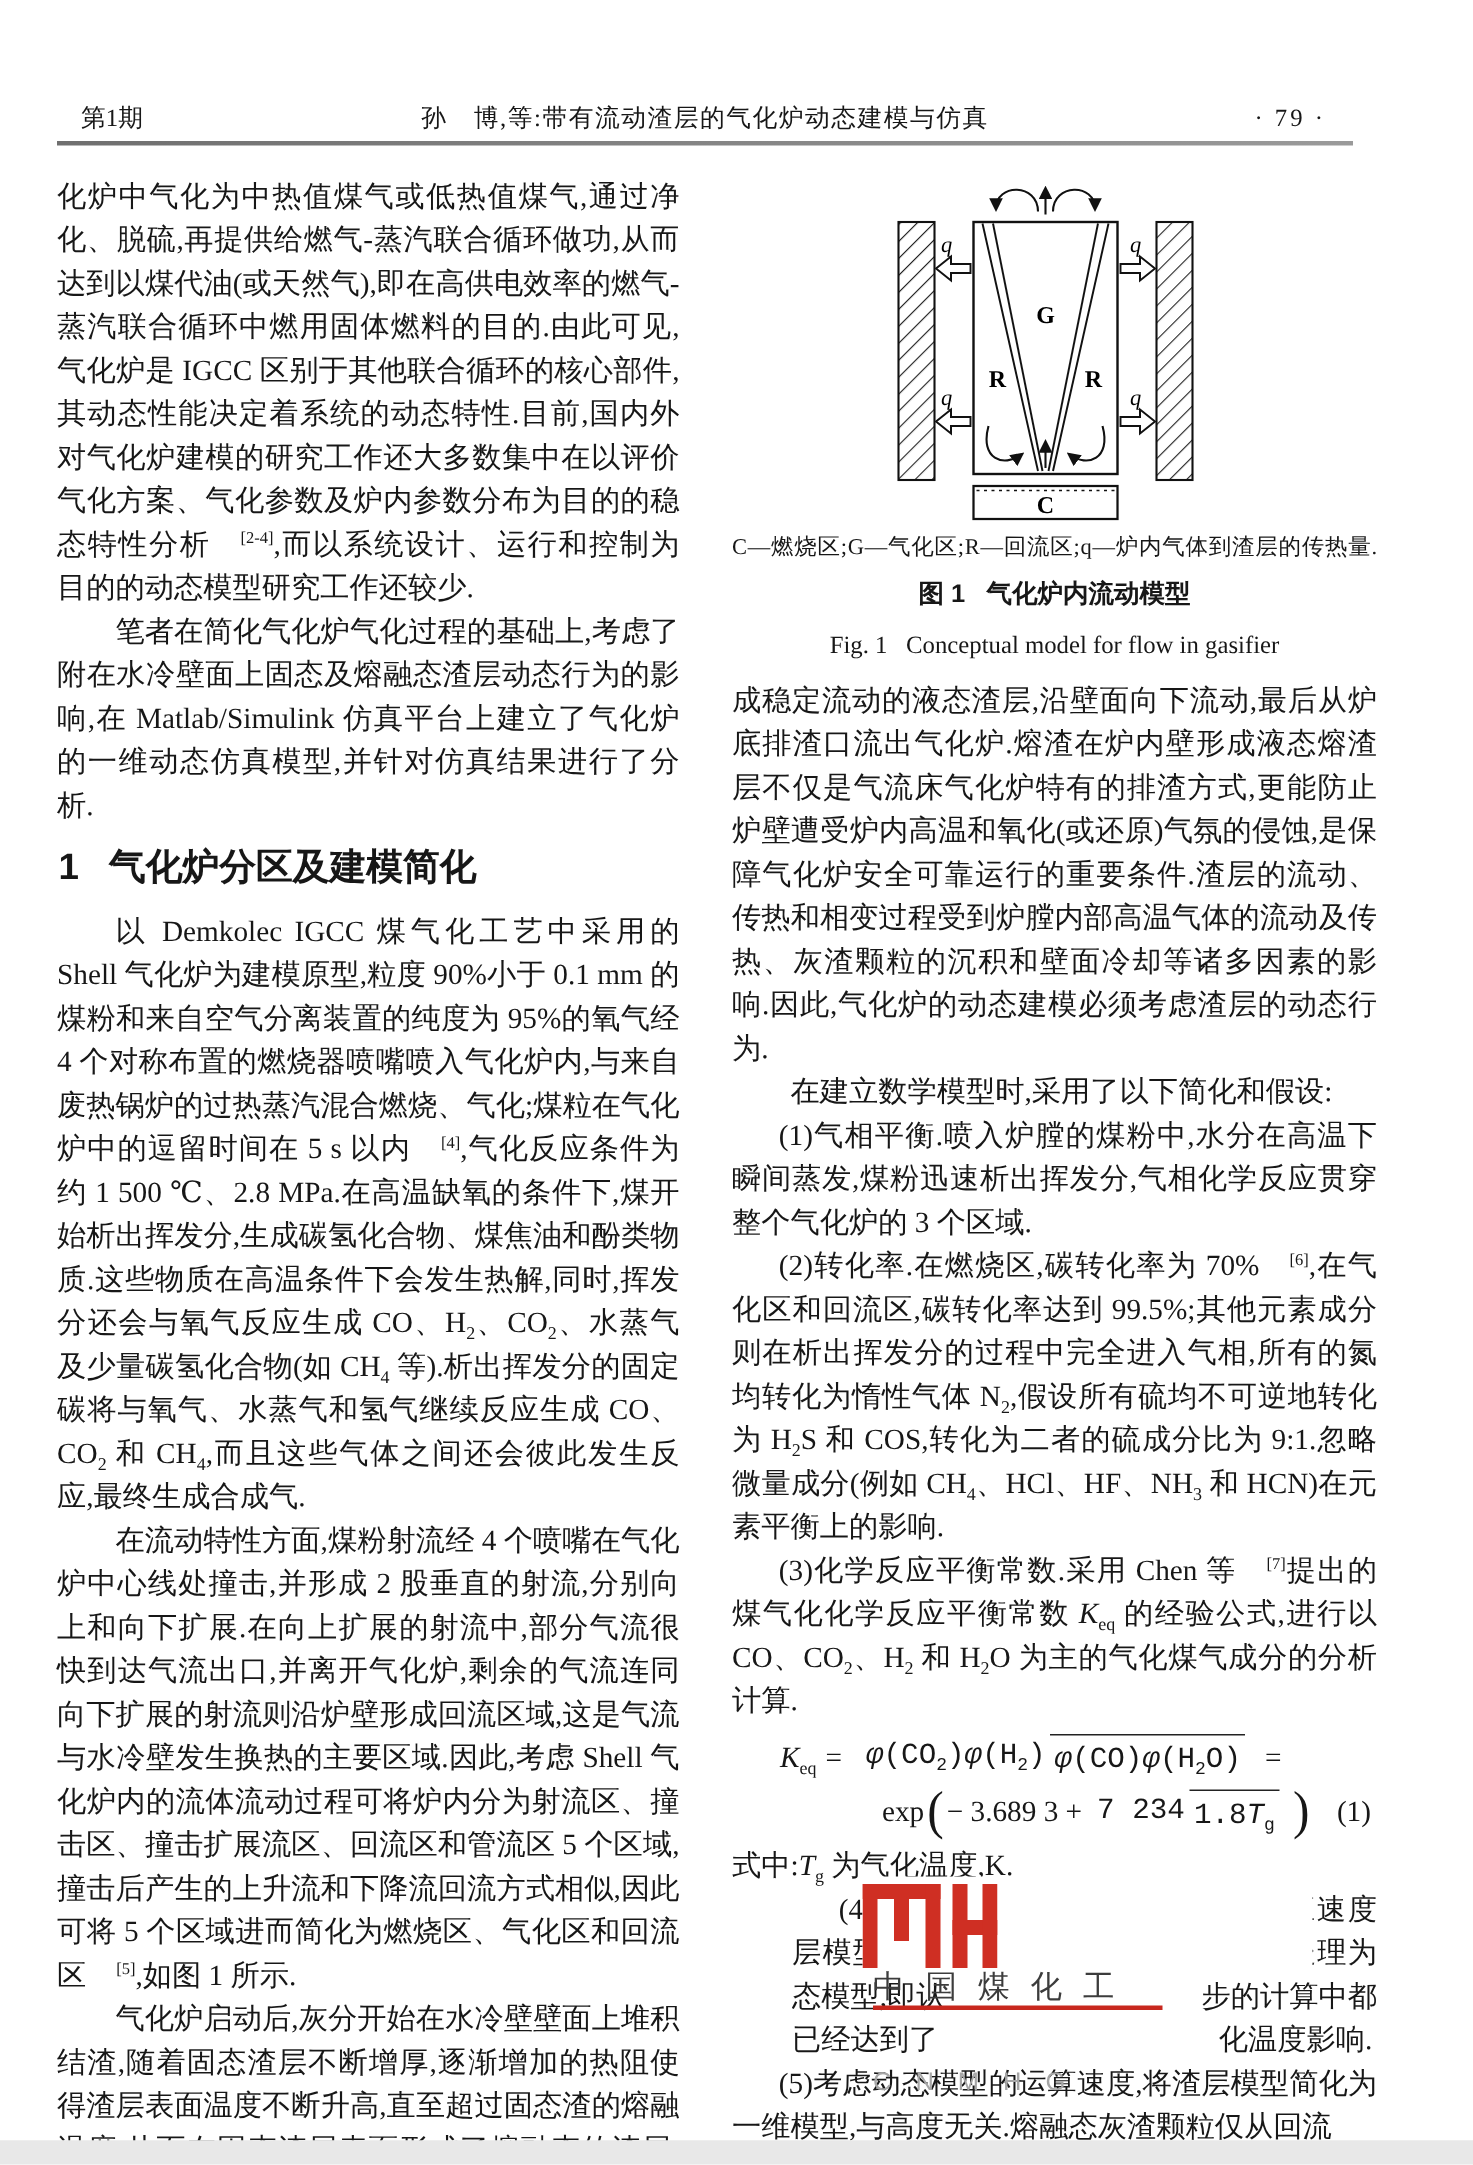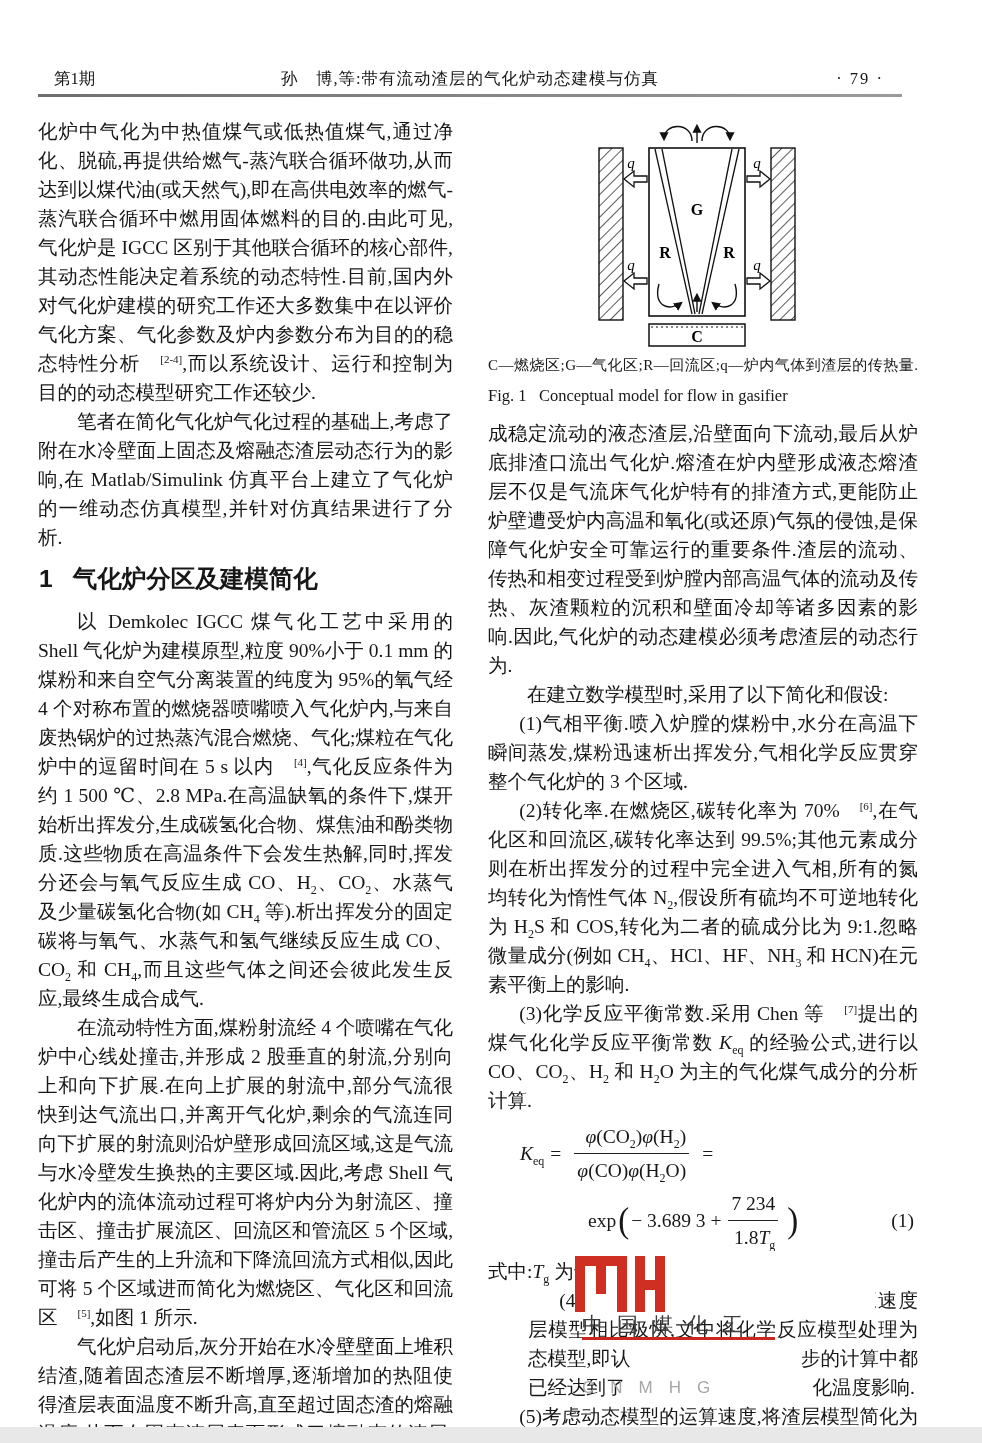--- a/index.html
+++ b/index.html
@@ -29,27 +29,27 @@
   
   .sec-h{display:flex; align-items:baseline; gap:20px; margin:11px 0 12px 1px;
          font-family:"Liberation Sans","DejaVu Sans",sans-serif;
          font-size:24.5px; font-weight:bold; line-height:32px;}
   
   .fig-svg{display:block; margin-left:103px;}
   .fig-legend{font-size:15px; line-height:21px; margin-top:7px; text-align:left;
               letter-spacing:0.5px; white-space:pre;}
   .cap-zh{font-size:17px; font-weight:bold; text-align:center; margin-top:5px;
           font-family:"Liberation Sans","DejaVu Sans",sans-serif; white-space:pre;}
-  .cap-en{font-size:16.5px; text-align:left; margin-top:5px; margin-bottom:9px; white-space:pre;}
+  .cap-en{font-size:16.5px; text-align:center; margin-top:5px; margin-bottom:9px; white-space:pre;}
   
   .formula{margin:7px 0 5px 0; font-size:19.5px;}
   .f-row{display:flex; align-items:center;}
   .f-row1{margin-left:32px;}
   .f-row2{margin-left:100px; margin-top:4px; padding-right:4px;}
-  .frac{display:inline-flex; flex-direction:column; text-align:right; margin:0 7px;}
+  .frac{display:inline-flex; flex-direction:row; text-align:center; margin:0 7px;font-family:Liberation Mono, monospace;}
   .frac .num{padding:0 3px 2px;}
   .frac .den{border-top:1.6px solid #222; padding:2px 3px 0;}
   .op{margin:0 6px;}
   .bigp{font-size:33px; font-weight:400; line-height:1; transform:scaleY(1.08); margin:0 2px;}
   .eqnum{margin-left:auto;}
   
   .wline{height:29px; line-height:29px; overflow:hidden;margin-left:40px;}
   .wsplit{display:flex; justify-content:space-between;gap:38px;}
   .wgap{display:inline-block; width:187px;}
   
@@ -138,20 +138,21 @@
         <text x="106" y="103" text-anchor="middle">G</text>
         <text x="74" y="146" text-anchor="middle">R</text>
         <text x="138" y="146" text-anchor="middle">R</text>
         <text x="106" y="230" text-anchor="middle">C</text>
       </g>
 
       <rect x="58" y="212" width="96" height="22" fill="none" stroke="#111" stroke-width="1.5"></rect>
       <line x1="60" y1="215" x2="152" y2="215" stroke="#111" stroke-width="1" stroke-dasharray="2,3"></line>
     </svg>
     <div class="fig-legend">C—燃烧区;G—气化区;R—回流区;q—炉内气体到渣层的传热量.</div>
+    <div class="cap-zh">图 1   气化炉内流动模型</div>
     <div class="cap-en">Fig. 1   Conceptual model for flow in gasifier</div>
 
     <p>成稳定流动的液态渣层,沿壁面向下流动,最后从炉底排渣口流出气化炉.熔渣在炉内壁形成液态熔渣层不仅是气流床气化炉特有的排渣方式,更能防止炉壁遭受炉内高温和氧化(或还原)气氛的侵蚀,是保障气化炉安全可靠运行的重要条件.渣层的流动、传热和相变过程受到炉膛内部高温气体的流动及传热、灰渣颗粒的沉积和壁面冷却等诸多因素的影响.因此,气化炉的动态建模必须考虑渣层的动态行为.</p>
     <p class="ind">在建立数学模型时,采用了以下简化和假设:</p>
     <p class="ind2">(1)气相平衡.喷入炉膛的煤粉中,水分在高温下瞬间蒸发,煤粉迅速析出挥发分,气相化学反应贯穿整个气化炉的 3 个区域.</p>
     <p class="ind2">(2)转化率.在燃烧区,碳转化率为 70%<sup>[6]</sup>,在气化区和回流区,碳转化率达到 99.5%;其他元素成分则在析出挥发分的过程中完全进入气相,所有的氮均转化为惰性气体 N<sub>2</sub>,假设所有硫均不可逆地转化为 H<sub>2</sub>S 和 COS,转化为二者的硫成分比为 9:1.忽略微量成分(例如 CH<sub>4</sub>、HCl、HF、NH<sub>3</sub> 和 HCN)在元素平衡上的影响.</p>
     <p class="ind2">(3)化学反应平衡常数.采用 Chen 等<sup>[7]</sup>提出的煤气化化学反应平衡常数 <i>K</i><sub>eq</sub> 的经验公式,进行以 CO、CO<sub>2</sub>、H<sub>2</sub> 和 H<sub>2</sub>O 为主的气化煤气成分的分析计算.</p>
 
     <div class="formula">
       <div class="f-row f-row1">

